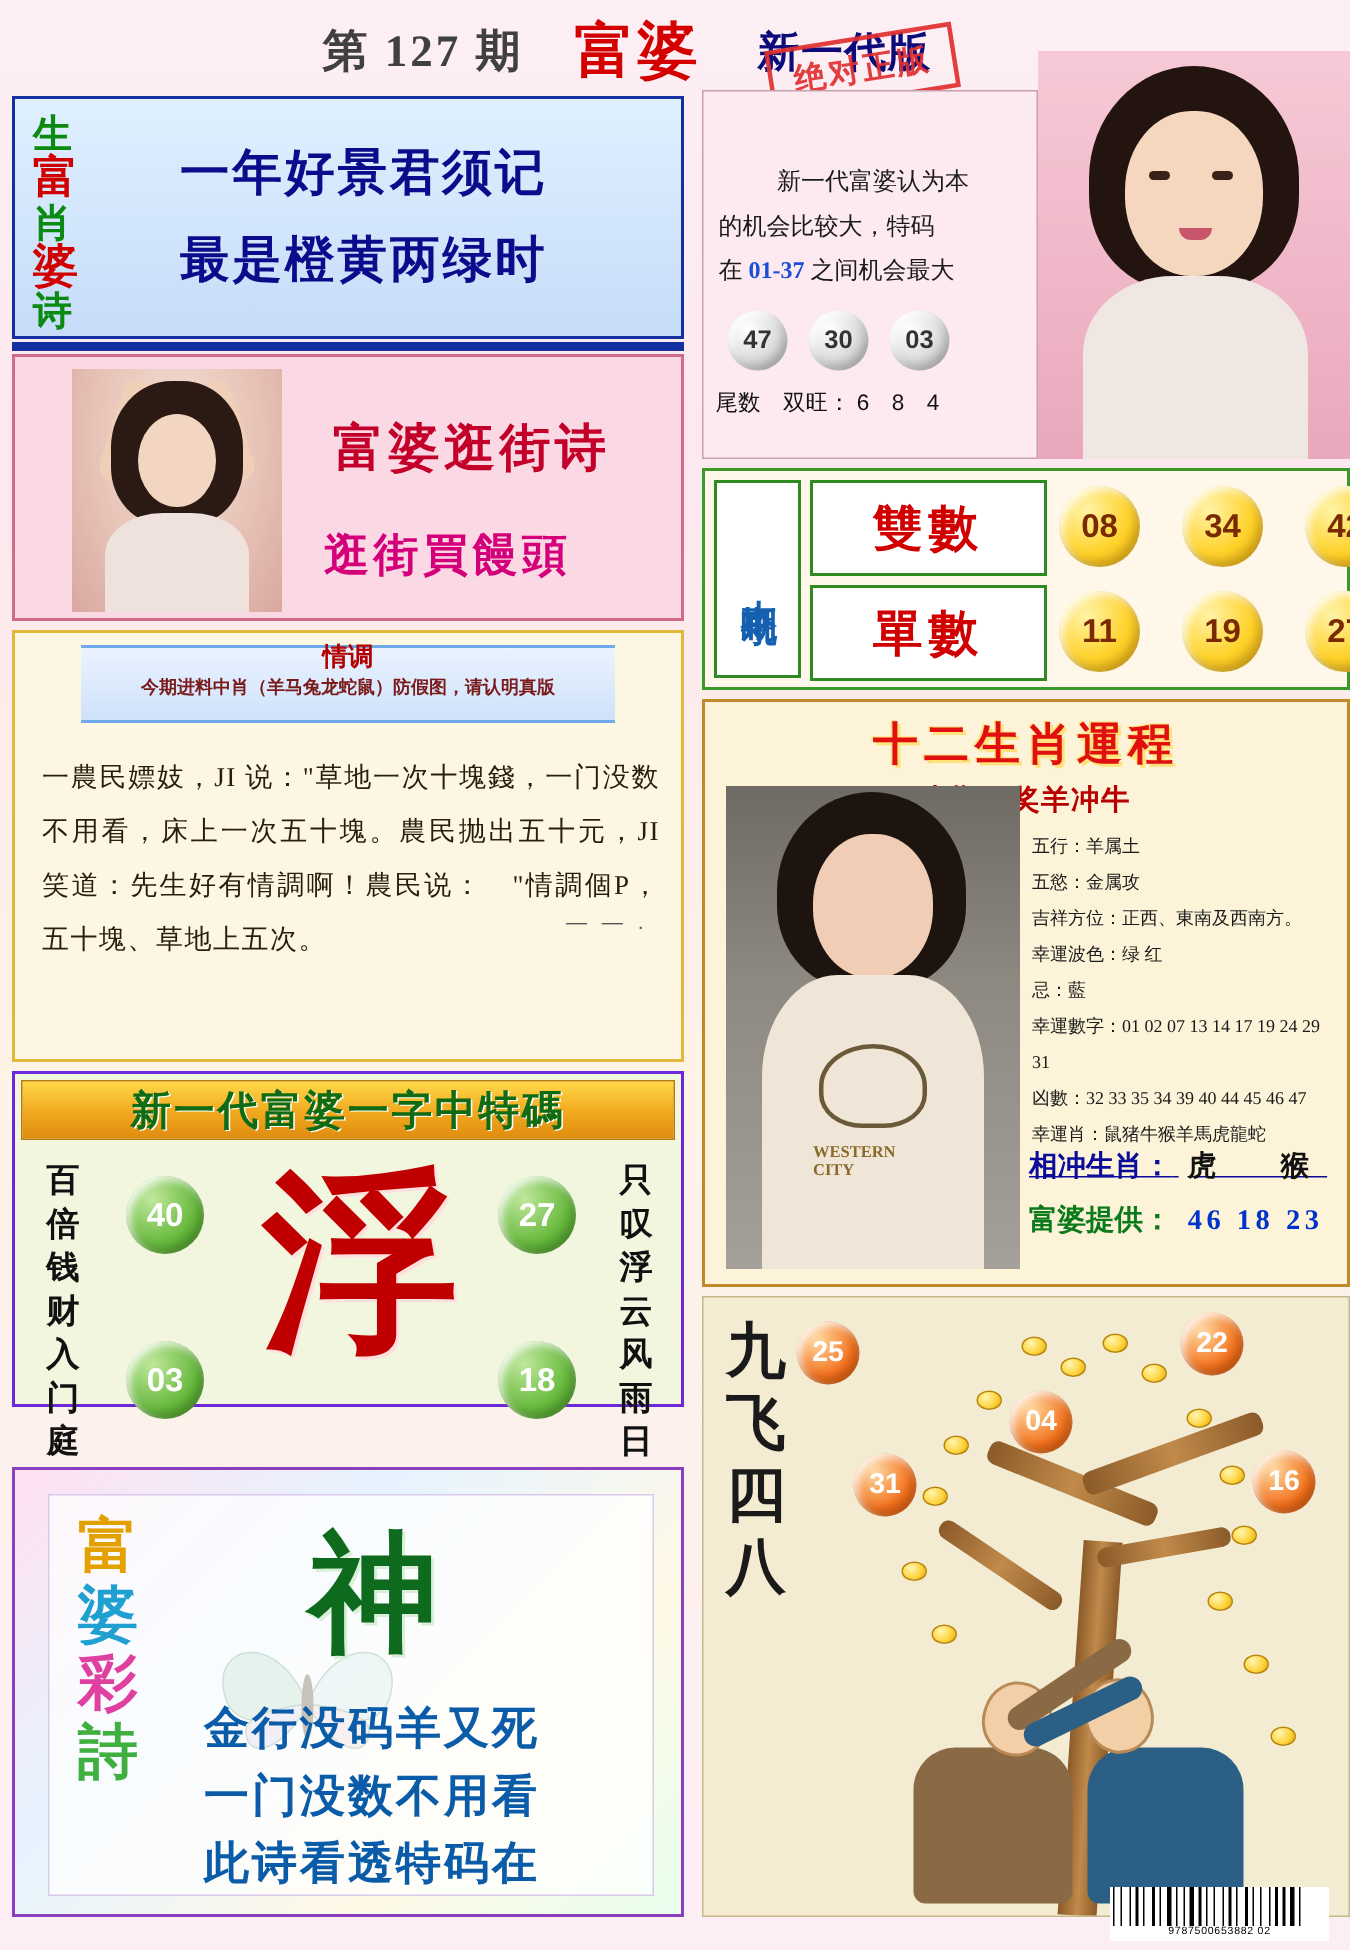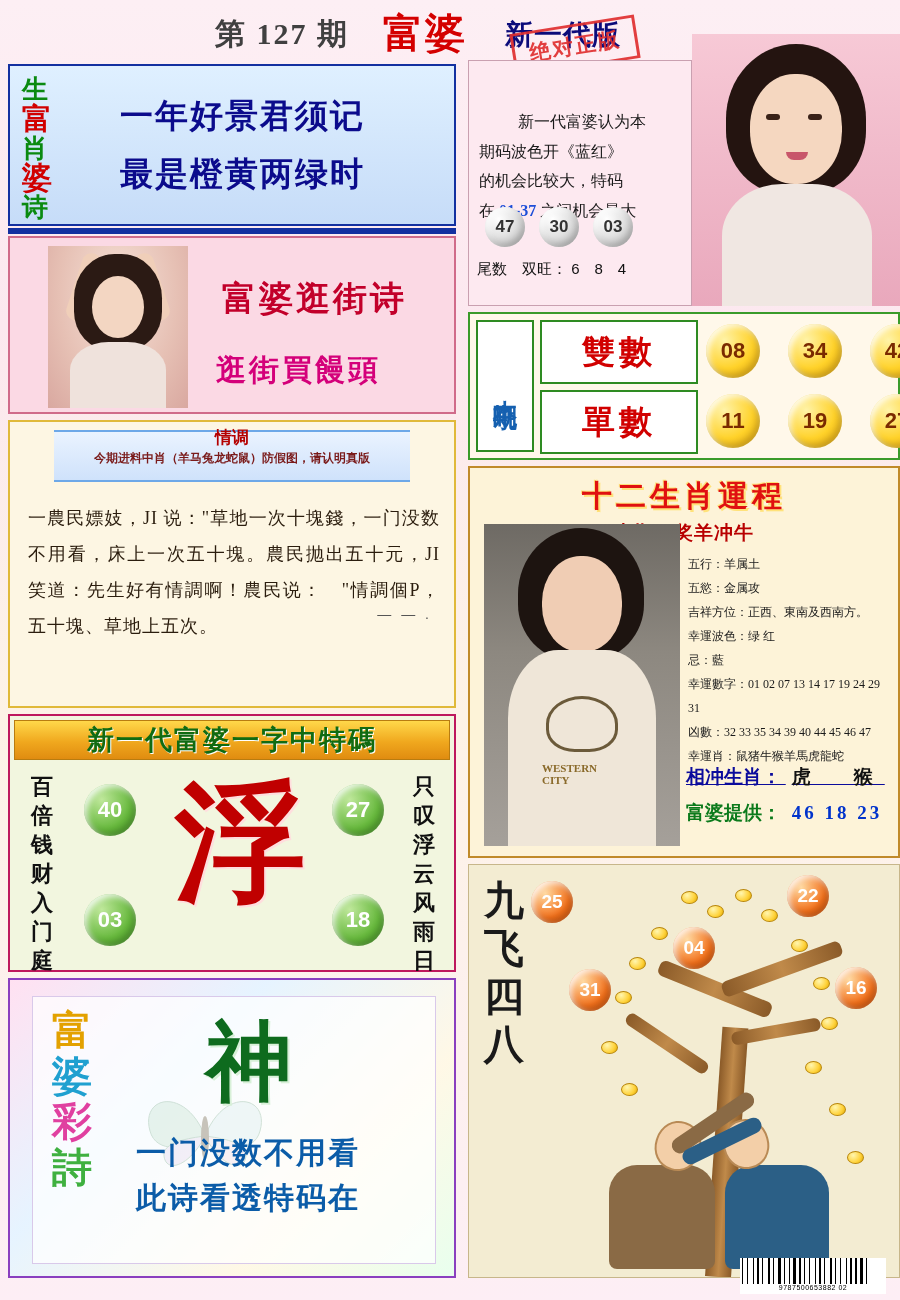--- a/index.html
+++ b/index.html
@@ -121,22 +121,22 @@
     position:absolute; left:18px; top:78px; width:412px;
     font-family:"Liberation Serif", serif; font-size:18px; color:#2b1d0e;
     line-height:2.0; letter-spacing:1px; text-align:justify;
   }
   #p-joke .dash {
     position:absolute; right:22px; bottom:84px; font-size:14px; color:#555; letter-spacing:3px;
   }
 
   
   #p-oneword {
-    left:8px; top:714px; width:448px; height:258px;
-    border:2px solid #be185d; background:#f2f6df;
+    left:8px; top:714px; width:448px; height:224px;
+    border:2px solid #6d28d9; background:#f2f6df;
   }
   #p-oneword .band {
     position:absolute; left:4px; top:4px; width:436px; height:40px;
     background:linear-gradient(180deg,#ffd84a 0%,#f0a81e 55%,#e08c10 100%);
     border:1px solid #b87c10;
     display:flex; align-items:center; justify-content:center;
   }
   #p-oneword .band span{
     font-family:"Liberation Serif", serif; font-weight:bold; font-size:27px;
     color:#116b12; letter-spacing:2px;
@@ -475,38 +475,38 @@
     </div>
     <svg class="butterfly" viewBox="0 0 150 110">
       <path d="M75 60 C55 10, 10 20, 20 55 C26 78, 58 74, 75 60 Z" fill="#cfe8d8" stroke="#9bbfa8"></path>
       <path d="M75 60 C95 10, 140 20, 130 55 C124 78, 92 74, 75 60 Z" fill="#dfeff0" stroke="#9bbfa8"></path>
       <path d="M75 60 C60 90, 36 98, 34 80 C32 66, 60 62, 75 60 Z" fill="#e8dff0" stroke="#9bbfa8"></path>
       <path d="M75 60 C90 90, 114 98, 116 80 C118 66, 90 62, 75 60 Z" fill="#f2e2ea" stroke="#9bbfa8"></path>
       <ellipse cx="75" cy="62" rx="4" ry="22" fill="#8a7f6a"></ellipse>
     </svg>
     <div class="bigchar">神</div>
     <div class="poem">
+      <div>金行没码羊又死</div>
       <div>一门没数不用看</div>
       <div>此诗看透特码在</div>
     </div>
   </div>
 
   <div class="panel" id="p-model-top">
     <div class="hair"></div>
     <div class="face"></div>
     <div class="eyeL"></div>
     <div class="eyeR"></div>
     <div class="mouth"></div>
     <div class="body"></div>
   </div>
 
   <div class="panel" id="p-predict">
     <div class="txt">
       <div style="text-align:center">新一代富婆认为本</div>
-      <div>期码波色开《蓝红》</div>
       <div>的机会比较大，特码</div>
       <div>
         <span>在</span>
         <span class="blue">01-37</span>
         <span>之间机会最大</span>
       </div>
     </div>
     <div class="row-balls">
       <div class="ball ball-gray">47</div>
       <div class="ball ball-gray">30</div>

